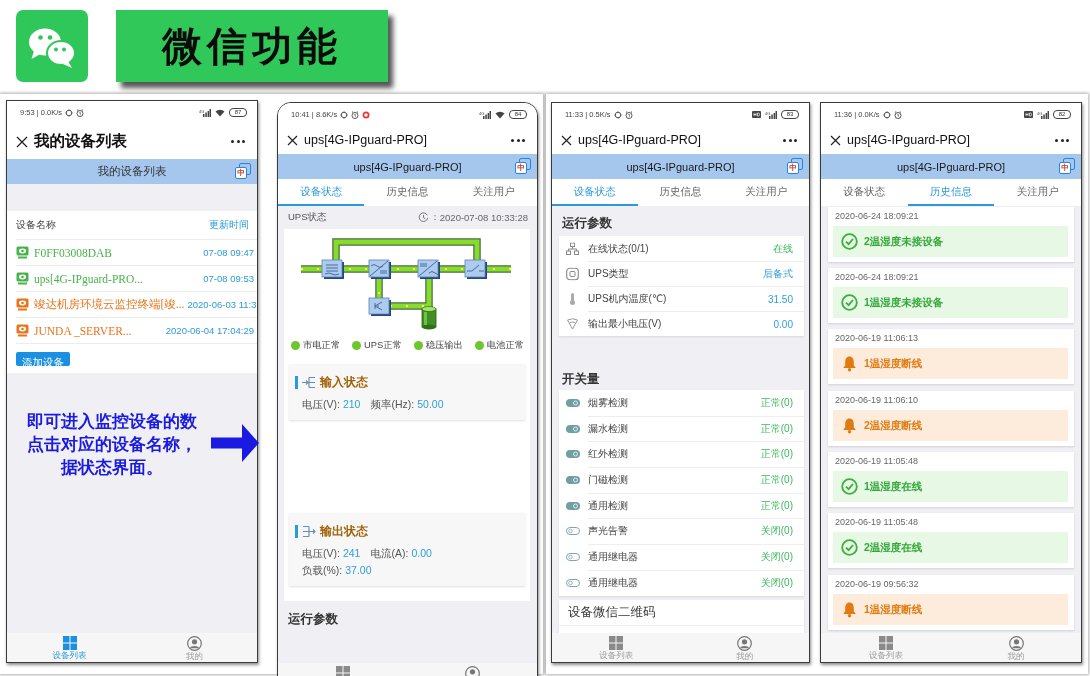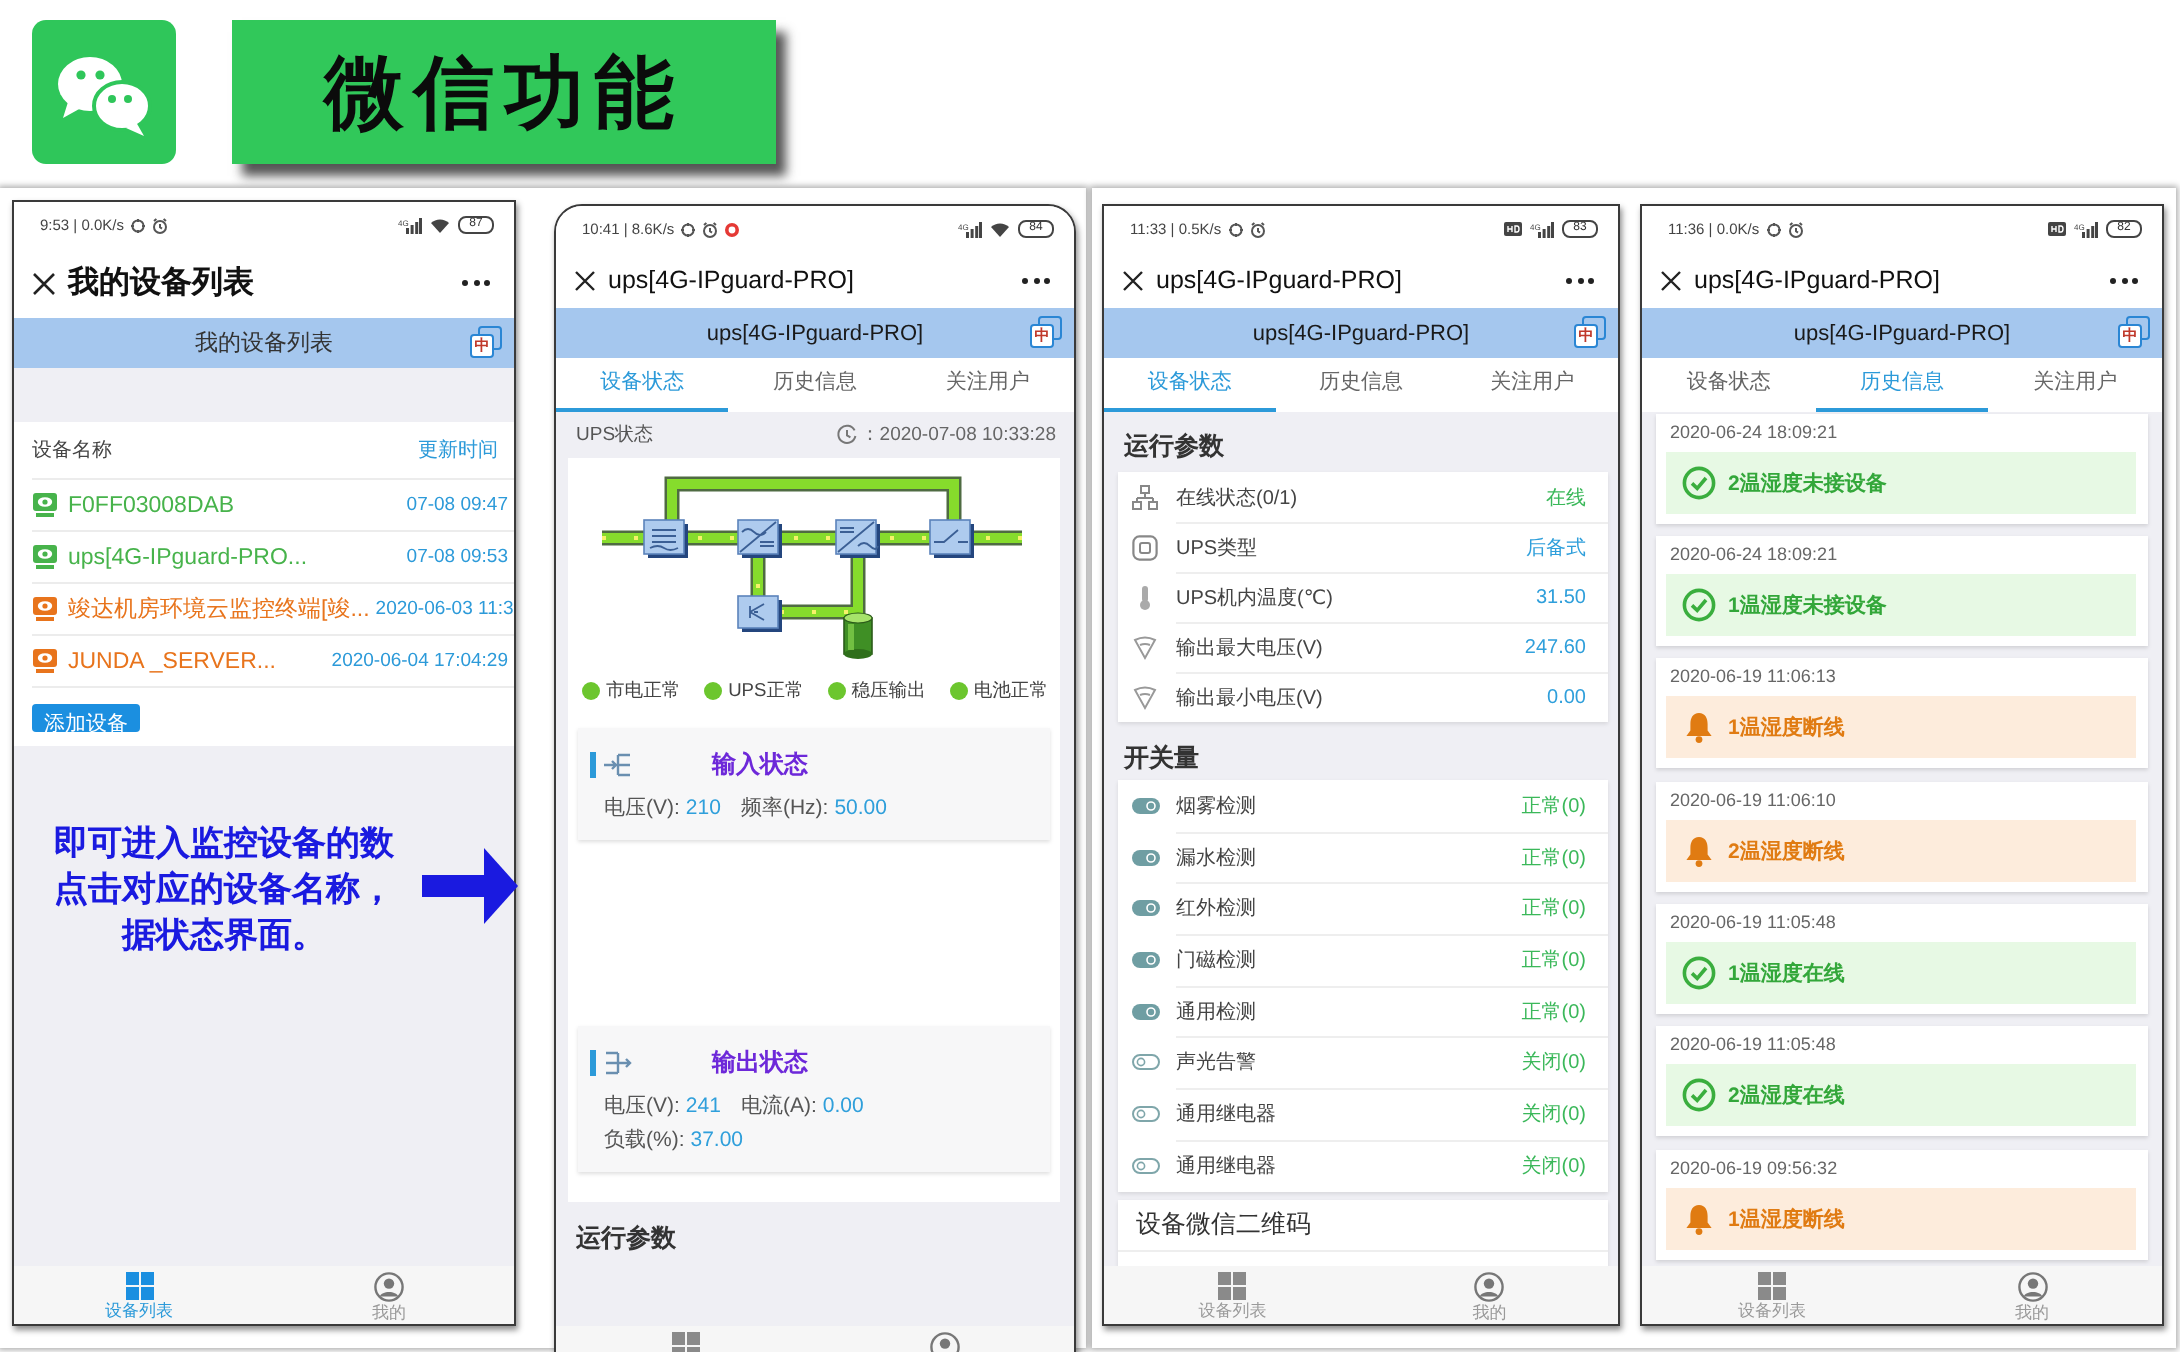--- a/index.html
+++ b/index.html
@@ -48,21 +48,21 @@
 .tb-item.active .tb-label{color:#2c9ad9;}
 
 
 .p1-gap{height:27px;}
 .devlist{background:#fff;}
 .dl-head{height:28px;display:flex;align-items:center;justify-content:space-between;padding:0 8px 0 9px;font-size:10px;}
 .dl-head .c1{color:#444;}
 .dl-head .c2{color:#2c9ad9;}
 .dl-row{height:26px;display:flex;align-items:center;border-top:1px solid #ececec;margin-left:9px;padding-right:3px;white-space:nowrap;overflow:hidden;}
 .dev-icon{flex:none;margin-right:5px;display:block;}
-.dev-name{font-size:11.5px;flex:none;}
+.dev-name{font-size:11.5px;flex:none;font-family:Liberation Serif, serif;}
 .dev-time{font-size:9.5px;color:#2c9ad9;margin-left:auto;flex:none;padding-left:3px;}
 .dl-row.online .dev-name{color:#47b34b;}
 .dl-row.online .dev-icon{color:#47b34b;}
 .dl-row.offline .dev-name{color:#e8741c;}
 .dl-row.offline .dev-icon{color:#e8741c;}
 .dl-foot{height:30px;border-top:1px solid #ececec;margin-left:9px;display:flex;align-items:center;}
 .add-btn{background:#1b8fe0;color:#fff;font-size:10.5px;padding:0 6px;height:14px;line-height:21px;border-radius:2px;}
 
 .annotation{position:absolute;left:0;top:316px;width:224px;text-align:center;font-size:17px;font-weight:bold;line-height:23px;color:#1a1ae0;z-index:10;}
 .annotation div{white-space:nowrap;}
@@ -73,21 +73,21 @@
 .ups-time{margin-left:auto;display:flex;align-items:center;color:#666;}
 .ups-time svg{margin-right:1px;}
 .ups-card{position:absolute;left:6px;top:126px;width:246px;height:372px;background:#fff;}
 .diagram{position:absolute;left:3px;top:4px;}
 .legend{position:absolute;left:4px;top:107px;width:240px;height:18px;display:flex;align-items:center;justify-content:space-between;padding:0 4px 0 3px;}
 .lg-item{display:flex;align-items:center;font-size:9.3px;color:#444;white-space:nowrap;}
 .lg-dot{width:9px;height:9px;border-radius:50%;background:#6cc62e;margin-right:3px;}
 .ic{position:absolute;left:5px;width:236px;background:#f7f7f8;box-shadow:0 1px 2px rgba(0,0,0,0.13);}
 .ic-bar{position:absolute;left:6px;top:12px;width:2.5px;height:13px;background:#2c9ad9;}
 .ic-icon{position:absolute;left:13px;top:12px;display:block;}
-.ic-title{position:absolute;left:31px;top:10px;font-size:12px;font-weight:bold;color:#6d28d9;line-height:17px;margin-left:36px;}
+.ic-title{position:absolute;left:31px;top:10px;font-size:12px;font-weight:bold;color:#a16207;line-height:17px;}
 .ic-line{position:absolute;left:13px;font-size:10.5px;line-height:14px;white-space:nowrap;}
 .fl{color:#555;}
 .fv{color:#2f9fdb;margin-left:3px;margin-right:10px;}
 .sec-heading{position:absolute;left:10px;font-size:12.5px;font-weight:bold;color:#333;line-height:18px;}
 
 
 .pcard{position:absolute;left:7px;width:245px;background:#fff;box-shadow:0 1px 2px rgba(0,0,0,0.1);}
 .prow{height:25px;position:relative;}
 .prow.sw{height:25.7px;}
 .prow + .prow::before{content:"";position:absolute;left:29px;right:0;top:0;border-top:1px solid #eeeeee;}
@@ -501,28 +501,20 @@
             <circle cx="6.5" cy="10" r="2.5" fill="#aaa"></circle>
           </svg>
         <span class="prow-label">UPS机内温度(℃)</span>
         <span class="prow-value v-blue">31.50</span>
       </div>
       <div class="prow">
         <svg class="prow-icon" width="13" height="13" viewBox="0 0 13 13">
             <path d="M1.5 2.5 Q6.5 0 11.5 2.5 L6.5 11.5 Z" fill="none" stroke="#999" stroke-width="1"></path>
             <path d="M4 5 Q6.5 4 9 5" fill="none" stroke="#999"></path>
           </svg>
-        <span class="prow-label">输出最大电压(V)</span>
-        <span class="prow-value v-blue">247.60</span>
-      </div>
-      <div class="prow">
-        <svg class="prow-icon" width="13" height="13" viewBox="0 0 13 13">
-            <path d="M1.5 2.5 Q6.5 0 11.5 2.5 L6.5 11.5 Z" fill="none" stroke="#999" stroke-width="1"></path>
-            <path d="M4 5 Q6.5 4 9 5" fill="none" stroke="#999"></path>
-          </svg>
         <span class="prow-label">输出最小电压(V)</span>
         <span class="prow-value v-blue">0.00</span>
       </div>
     </div>
 
     <span class="sec-heading" style="top:267px;">开关量</span>
     <div class="pcard" style="top:287px;">
       <div class="prow sw">
         <svg class="prow-icon" width="14" height="8" viewBox="0 0 14 8">
             <rect x="0" y="0" width="14" height="8" rx="4" fill="#6f9ea3"></rect>

